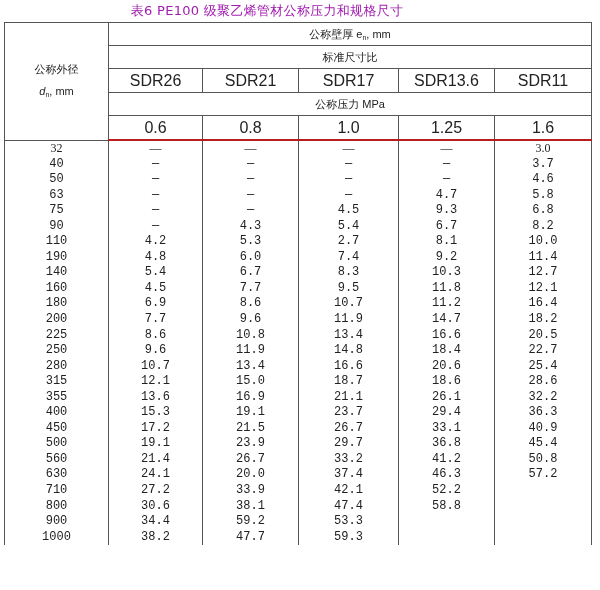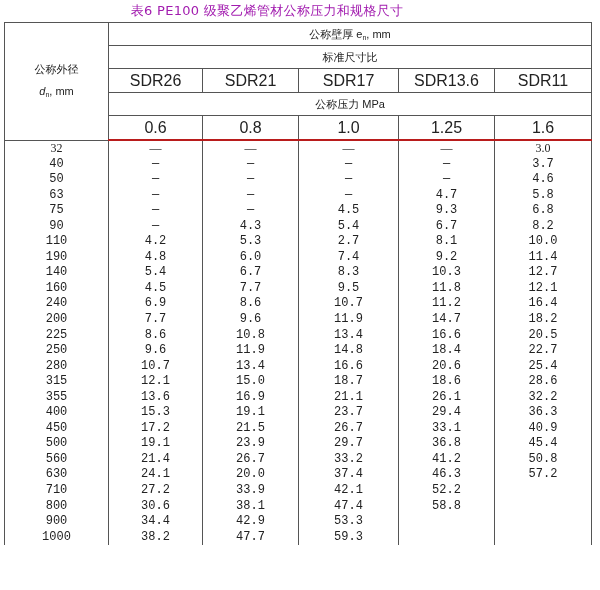--- a/index.html
+++ b/index.html
@@ -135,21 +135,21 @@
       </tr>
       <tr class="body-row">
         <td>160</td>
         <td>4.5</td>
         <td>7.7</td>
         <td>9.5</td>
         <td>11.8</td>
         <td>12.1</td>
       </tr>
       <tr class="body-row">
-        <td>240</td>
+        <td>180</td>
         <td>6.9</td>
         <td>8.6</td>
         <td>10.7</td>
         <td>11.2</td>
         <td>16.4</td>
       </tr>
       <tr class="body-row">
         <td>200</td>
         <td>7.7</td>
         <td>9.6</td>
@@ -249,21 +249,21 @@
         <td>800</td>
         <td>30.6</td>
         <td>38.1</td>
         <td>47.4</td>
         <td>58.8</td>
         <td></td>
       </tr>
       <tr class="body-row">
         <td>900</td>
         <td>34.4</td>
-        <td>42.9</td>
+        <td>59.2</td>
         <td>53.3</td>
         <td></td>
         <td></td>
       </tr>
       <tr class="body-row">
         <td>1000</td>
         <td>38.2</td>
         <td>47.7</td>
         <td>59.3</td>
         <td></td>

